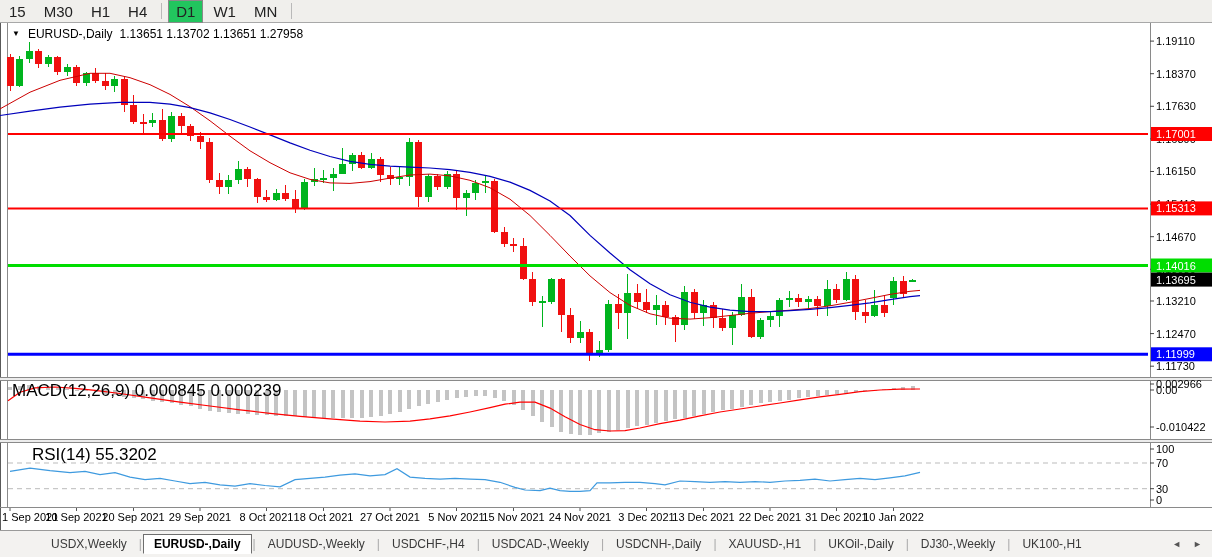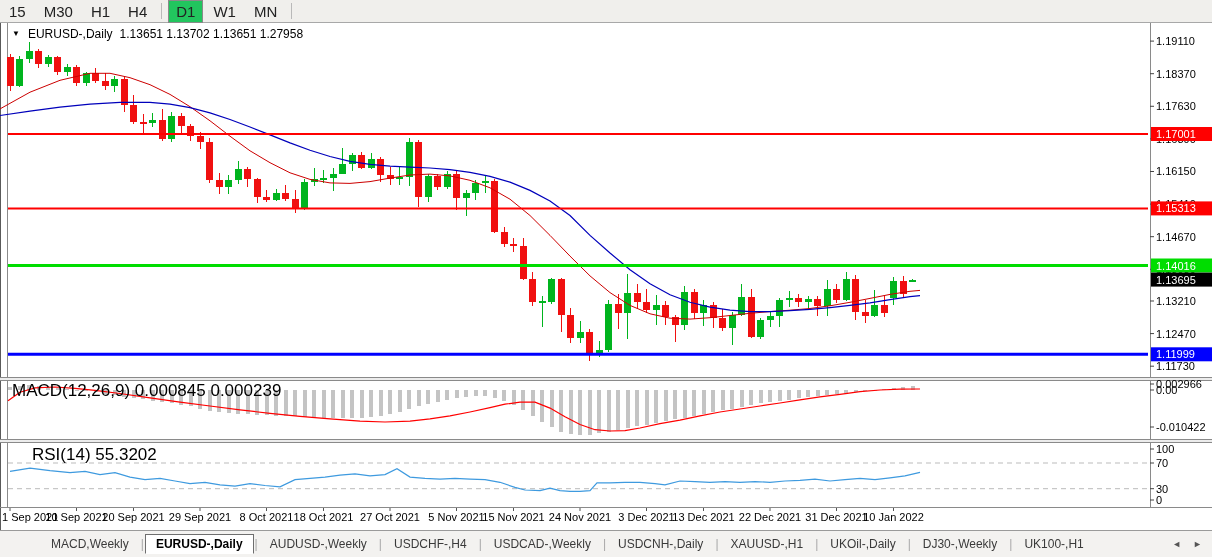--- a/index.html
+++ b/index.html
@@ -438,21 +438,21 @@
 <div class="chart-title">
   <span class="collapse">▼</span>
   <span>EURUSD-,Daily</span>
   <span>1.13651 1.13702 1.13651 1.27958</span>
 </div>
 
 <div class="ind-label" id="macd-label">MACD(12,26,9) 0.000845 0.000239</div>
 <div class="ind-label" id="rsi-label">RSI(14) 55.3202</div>
 
 <div class="tabbar" id="tabbar">
-    <span class="tab">MACD,Weekly</span>
+    <span class="tab">USDX,Weekly</span>
     <span class="tab-sep">|</span>
     <span class="tab active">EURUSD-,Daily</span>
     <span class="tab-sep">|</span>
     <span class="tab">AUDUSD-,Weekly</span>
     <span class="tab-sep">|</span>
     <span class="tab">USDCHF-,H4</span>
     <span class="tab-sep">|</span>
     <span class="tab">USDCAD-,Weekly</span>
     <span class="tab-sep">|</span>
     <span class="tab">USDCNH-,Daily</span>

